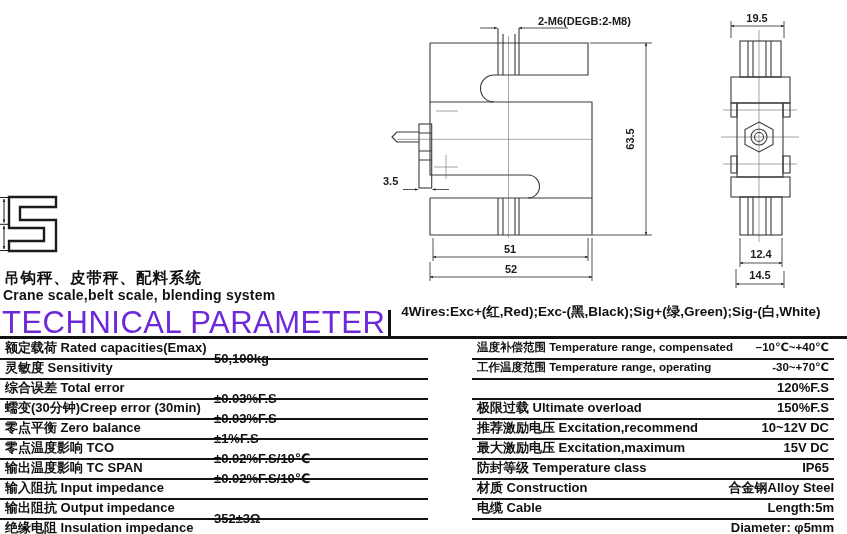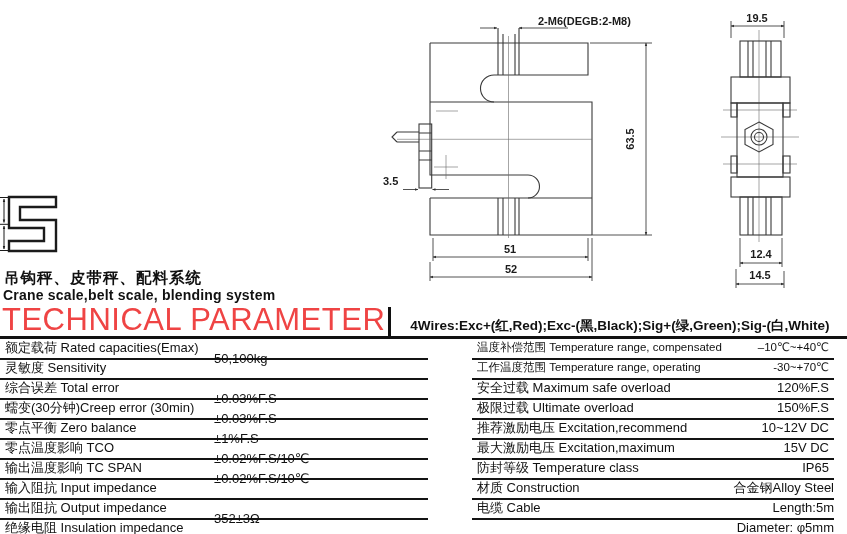--- a/index.html
+++ b/index.html
@@ -13,35 +13,35 @@
   .thin-line   { stroke:#6a6a6a; stroke-width:0.6; fill:none; }
   .dim-line    { stroke:#3f3f3f; stroke-width:0.9; fill:none; }
   .dim-text    { font-size:11px; font-weight:700; fill:#1b1b1b; }
   .logo-shape  { stroke:#1b1b1b; stroke-width:2.4; fill:none; }
   .logo-arrow  { stroke:#1b1b1b; stroke-width:1; fill:none; }
 
   .tagline-cn { position:absolute; left:4px; top:268px; font-size:15.5px; font-weight:700; letter-spacing:1px; white-space:nowrap; }
   .tagline-en { position:absolute; left:3px; top:287px; font-size:14px;  font-weight:700; letter-spacing:0.2px; white-space:nowrap; }
 
   .heading-row { position:absolute; left:2px; top:303px; display:flex; align-items:flex-end; white-space:nowrap; }
-  .heading     { font-size:31px; line-height:33px; font-weight:400; letter-spacing:0.5px; color:#ef4444; }
+  .heading     { font-size:31px; line-height:33px; font-weight:400; letter-spacing:0.5px; color:#6d28d9; }
   .heading-bar { width:3px; height:29px; background:#101010; margin:0 4px 0 3px; }
-  .wires-note  { font-size:13.5px; font-weight:700; padding-bottom:1px; margin-left:15px; }
+  .wires-note  { font-size:13.5px; font-weight:700; padding-bottom:18px; margin-left:6px; }
 
   .rule { position:absolute; left:0; top:336px; width:847px; height:3px; background:#121212; }
 
   .ttable { position:absolute; top:340px; }
   .tr-left  { left:0;     width:428px; }
   .tr-right { left:472px; width:362px; }
   .trow {
     box-sizing:border-box; height:19.35px; padding-bottom:18px;
     border-bottom:2px solid #141414;
     background:#d6d6d6; background-clip:content-box;
     display:flex; white-space:nowrap;
-    font-size:13px; font-weight:400; line-height:15.35px;
+    font-size:13px; font-weight:700; line-height:15.35px;
   }
   .trow .lbl { flex:none; overflow:visible; }
   .trow .val { overflow:visible; }
 
   .tr-left .trow .lbl { width:209px; padding-left:5px; }
   .tr-left .trow .val { flex:1; text-align:left;margin-top:11px; }
   .tr-left .trow:nth-child(2) .val { font-size:10px; letter-spacing:-0.3px; }
 
   .tr-right .trow .lbl { padding-left:5px; }
   .tr-right .trow .val { flex:1; text-align:right; padding-right:5px;border-radius:7px; }
@@ -211,21 +211,20 @@
   <div class="ttable tr-right">
     <div class="trow">
       <div class="lbl">温度补偿范围 Temperature range, compensated</div>
       <div class="val">–10℃~+40℃</div>
     </div>
     <div class="trow">
       <div class="lbl">工作温度范围 Temperature range, operating</div>
       <div class="val">-30~+70℃</div>
     </div>
     <div class="trow">
-      <div class="lbl">安全过载 Maximum safe overload</div>
       <div class="val">120%F.S</div>
     </div>
     <div class="trow">
       <div class="lbl">极限过载 Ultimate overload</div>
       <div class="val">150%F.S</div>
     </div>
     <div class="trow">
       <div class="lbl">推荐激励电压 Excitation,recommend</div>
       <div class="val">10~12V DC</div>
     </div>

